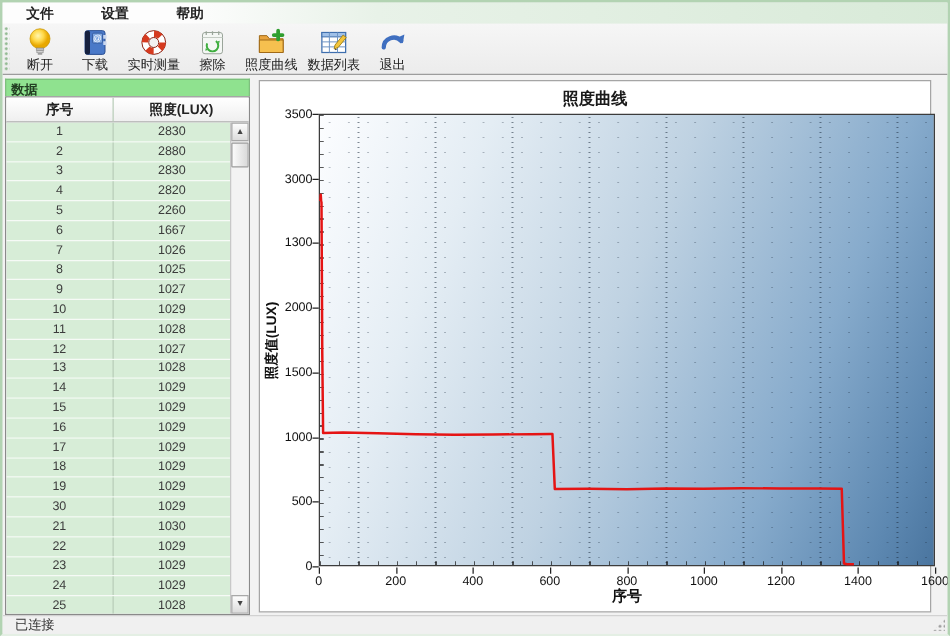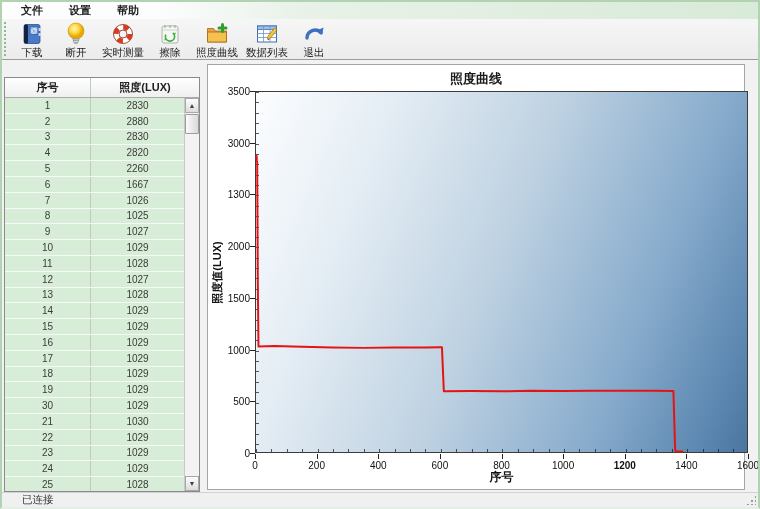--- a/index.html
+++ b/index.html
@@ -5,21 +5,21 @@
   * { margin:0; padding:0; box-sizing:border-box; }
   html,body { width:760px; height:509px; font-family:"Liberation Sans", sans-serif; }
   .window {
     position:relative; width:760px; height:509px; overflow:hidden;
     background:#f2f2f2; border:2px solid #b2d3b2; border-bottom-color:#e4efe4;
   }
   
   .menubar {
     position:absolute; left:0; top:0; right:0; height:17px;
     background:linear-gradient(90deg,#fdfdfd 0,#fdfdfd 150px,#e8f2e8 300px,#d8ead8 100%);
-    display:flex; align-items:center; padding-left:10px; gap:8px;
+    display:flex; align-items:center; padding-left:10px; gap:20px;
   }
   .menu-item { font-size:11px; font-weight:bold; color:#222; padding:1px 9px; cursor:default; }
   
   .toolbar {
     position:absolute; left:0; top:17px; right:0; height:41px;
     background:linear-gradient(#f6f6f6,#ececec); border-bottom:1px solid #9c9c9c;
     display:flex; align-items:flex-start; padding-left:8px;
   }
   .grip {
     position:absolute; left:1px; top:2px; bottom:2px; width:5px;
@@ -95,72 +95,72 @@
   .xtickmark { position:absolute; width:1px; height:5px; background:#222; }
   .ylabel {
     position:absolute; left:-66px; top:200px; width:150px; text-align:center;
     transform:rotate(-90deg); font-size:11px; font-weight:bold; color:#111;
   }
   .xlabel { position:absolute; left:47px; width:493px; top:404px; text-align:center; font-size:12px; font-weight:bold; color:#111; }
   
   .statusbar {
     position:absolute; left:0; right:0; bottom:0; height:15px;
     background:#f0f0f0; border-top:1px solid #d2d2d2;
-    font-size:10.5px; color:#333; padding:1px 20px; display:flex; align-items:center;
+    font-size:10.5px; color:#333; padding:1px 10px; display:flex; align-items:center;
   }
   .rgrip { position:absolute; right:2px; bottom:2px; width:10px; height:10px;
     background-image:radial-gradient(#9a9a9a 1px, transparent 1.2px); background-size:4px 4px;
     clip-path:polygon(100% 0,100% 100%,0 100%);
   }
 </style>
 </head>
 <body>
 
 <div class="window">
 
   <div class="menubar">
     <span class="menu-item">文件</span>
     <span class="menu-item">设置</span>
     <span class="menu-item">帮助</span>
   </div>
 
   <div class="toolbar">
     <div class="grip"></div>
-
-    <div class="tool">
-      <svg class="ico" viewBox="0 0 24 24">
-        <rect x="4" y="2.5" width="16" height="19" rx="2" fill="#4a79c8" stroke="#2b4f92" stroke-width="0.8"></rect>
-        <rect x="4" y="2.5" width="4" height="19" rx="1.5" fill="#16213f"></rect>
-        <rect x="10" y="4.5" width="8" height="8" rx="1" fill="#7ea6e0" stroke="#2b4f92" stroke-width="0.6"></rect>
-        <text x="14" y="10.8" font-size="7" fill="#fff" text-anchor="middle" font-family="Liberation Sans, sans-serif">@</text>
-        <rect x="18.6" y="6" width="2.6" height="3" fill="#c9d6ee"></rect>
-        <rect x="18.6" y="11" width="2.6" height="3" fill="#c9d6ee"></rect>
-      </svg>
-      <span class="lbl">下载</span>
-    </div>
 
     <div class="tool">
       <svg class="ico" viewBox="0 0 24 24">
         <defs>
             <radialGradient id="gb" cx="40%" cy="35%">
               <stop offset="0%" stop-color="#fff6b0"></stop>
               <stop offset="55%" stop-color="#ffd94a"></stop>
               <stop offset="100%" stop-color="#e8a800"></stop>
             </radialGradient>
           </defs>
         <circle cx="12" cy="9" r="8" fill="url(#gb)" stroke="#c89600" stroke-width="0.6"></circle>
         <rect x="9" y="16.4" width="6" height="2" fill="#bfbfbf" stroke="#8a8a8a" stroke-width="0.5"></rect>
         <rect x="9.5" y="18.6" width="5" height="1.6" fill="#d9d9d9" stroke="#8a8a8a" stroke-width="0.5"></rect>
         <rect x="10.2" y="20.4" width="3.6" height="1.4" fill="#9e9e9e"></rect>
       </svg>
       <span class="lbl">断开</span>
     </div>
 
     <div class="tool">
       <svg class="ico" viewBox="0 0 24 24">
+        <rect x="4" y="2.5" width="16" height="19" rx="2" fill="#4a79c8" stroke="#2b4f92" stroke-width="0.8"></rect>
+        <rect x="4" y="2.5" width="4" height="19" rx="1.5" fill="#16213f"></rect>
+        <rect x="10" y="4.5" width="8" height="8" rx="1" fill="#7ea6e0" stroke="#2b4f92" stroke-width="0.6"></rect>
+        <text x="14" y="10.8" font-size="7" fill="#fff" text-anchor="middle" font-family="Liberation Sans, sans-serif">@</text>
+        <rect x="18.6" y="6" width="2.6" height="3" fill="#c9d6ee"></rect>
+        <rect x="18.6" y="11" width="2.6" height="3" fill="#c9d6ee"></rect>
+      </svg>
+      <span class="lbl">下载</span>
+    </div>
+
+    <div class="tool">
+      <svg class="ico" viewBox="0 0 24 24">
         <circle cx="12" cy="12" r="9.5" fill="#fff" stroke="#8a2313" stroke-width="0.8"></circle>
         <circle cx="12" cy="12" r="7" fill="none" stroke="#d63a1f" stroke-width="5" stroke-dasharray="5.5 5.5"></circle>
         <circle cx="12" cy="12" r="4" fill="#f2f2f2" stroke="#8a2313" stroke-width="0.8"></circle>
       </svg>
       <span class="lbl">实时测量</span>
     </div>
 
     <div class="tool">
       <svg class="ico" viewBox="0 0 24 24">
         <rect x="4" y="4" width="16" height="17" rx="2" fill="#f4f7f4" stroke="#9aa59a" stroke-width="0.8"></rect>
@@ -199,20 +199,21 @@
     <div class="tool">
       <svg class="ico" viewBox="0 0 24 24">
         <path d="M5 16 a8 8 0 0 1 14 -5.2" fill="none" stroke="#3f6fc0" stroke-width="3.4" stroke-linecap="round"></path>
         <path d="M21.5 5.5 l-1.2 7 -6 -3.8 z" fill="#3f6fc0"></path>
       </svg>
       <span class="lbl">退出</span>
     </div>
   </div>
 
   <div class="side">
+    <div class="side-title">数据</div>
     <div class="tablebox">
       <div class="thead">
         <div class="th c0">序号</div>
         <div class="th c1">照度(LUX)</div>
       </div>
       <div class="tbody" id="tbody">
           <div class="tr">
             <div class="td c0">1</div>
             <div class="td c1">2830</div>
           </div>
@@ -355,21 +356,21 @@
         <div class="xtick" style="left: 86.625px; top: 395px;">200</div>
         <div class="xtickmark" style="left: 108.625px; top: 389px;"></div>
         <div class="xtick" style="left: 148.25px; top: 395px;">400</div>
         <div class="xtickmark" style="left: 170.25px; top: 389px;"></div>
         <div class="xtick" style="left: 209.875px; top: 395px;">600</div>
         <div class="xtickmark" style="left: 231.875px; top: 389px;"></div>
         <div class="xtick" style="left: 271.5px; top: 395px;">800</div>
         <div class="xtickmark" style="left: 293.5px; top: 389px;"></div>
         <div class="xtick" style="left: 333.125px; top: 395px;">1000</div>
         <div class="xtickmark" style="left: 355.125px; top: 389px;"></div>
-        <div class="xtick" style="left: 394.75px; top: 395px; font-weight: bold;">1200</div>
+        <div class="xtick" style="left: 394.75px; top: 395px;">1200</div>
         <div class="xtickmark" style="left: 416.75px; top: 389px;"></div>
         <div class="xtick" style="left: 456.375px; top: 395px;">1400</div>
         <div class="xtickmark" style="left: 478.375px; top: 389px;"></div>
         <div class="xtick" style="left: 518px; top: 395px;">1600</div>
         <div class="xtickmark" style="left: 540px; top: 389px;"></div>
       </div>
   </div>
 
   <div class="statusbar">
     <span>已连接</span>

